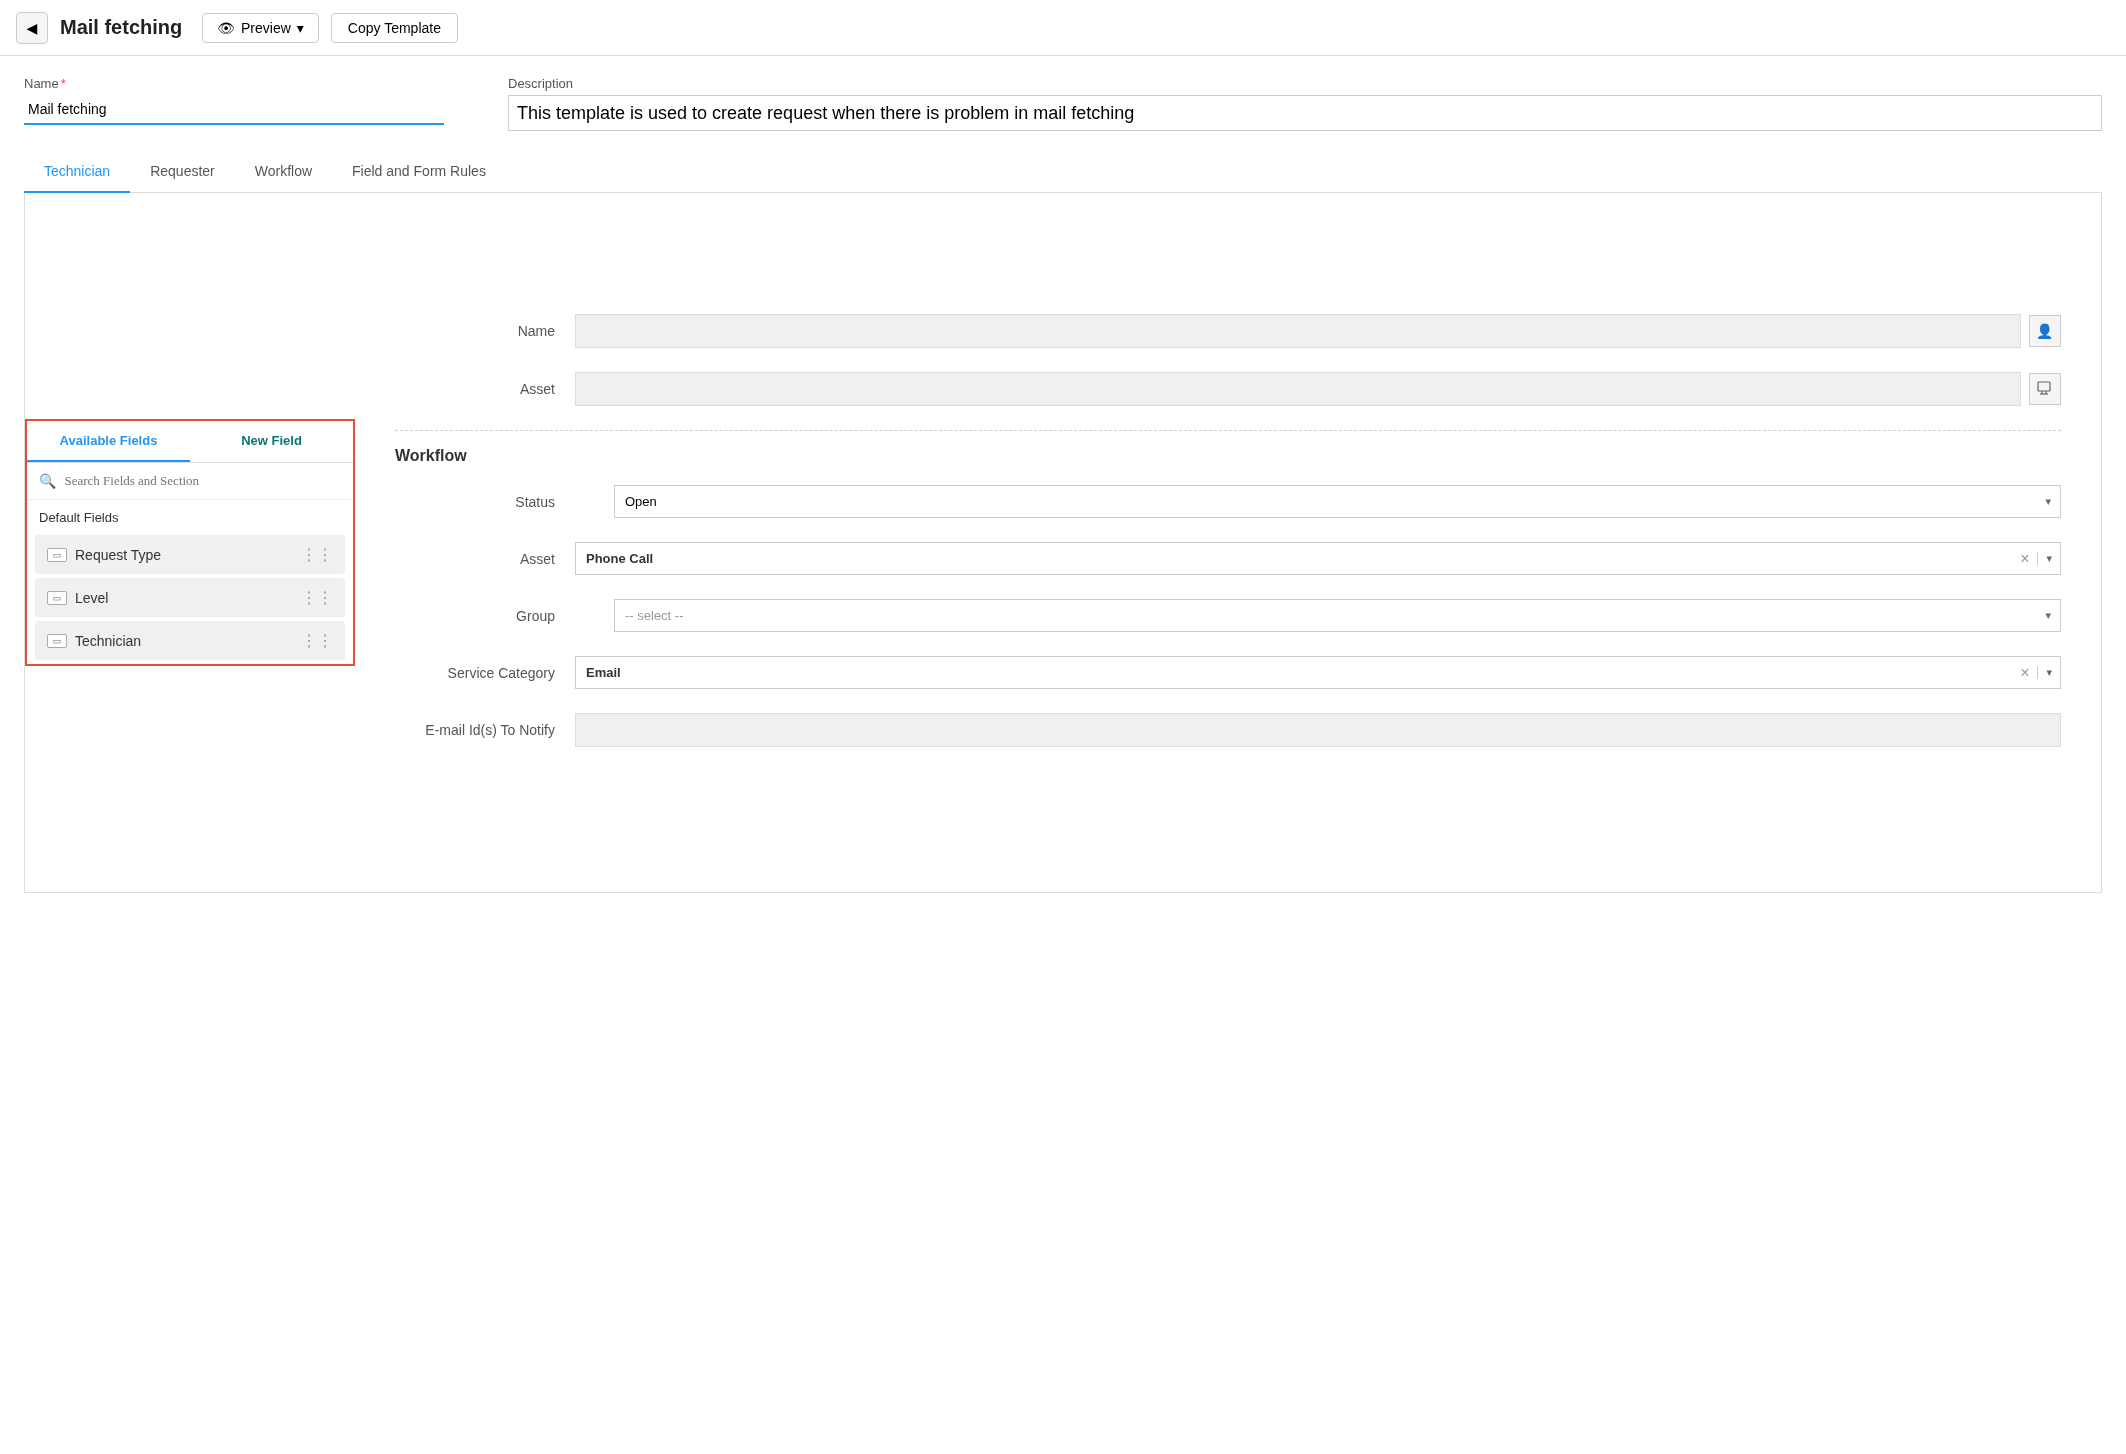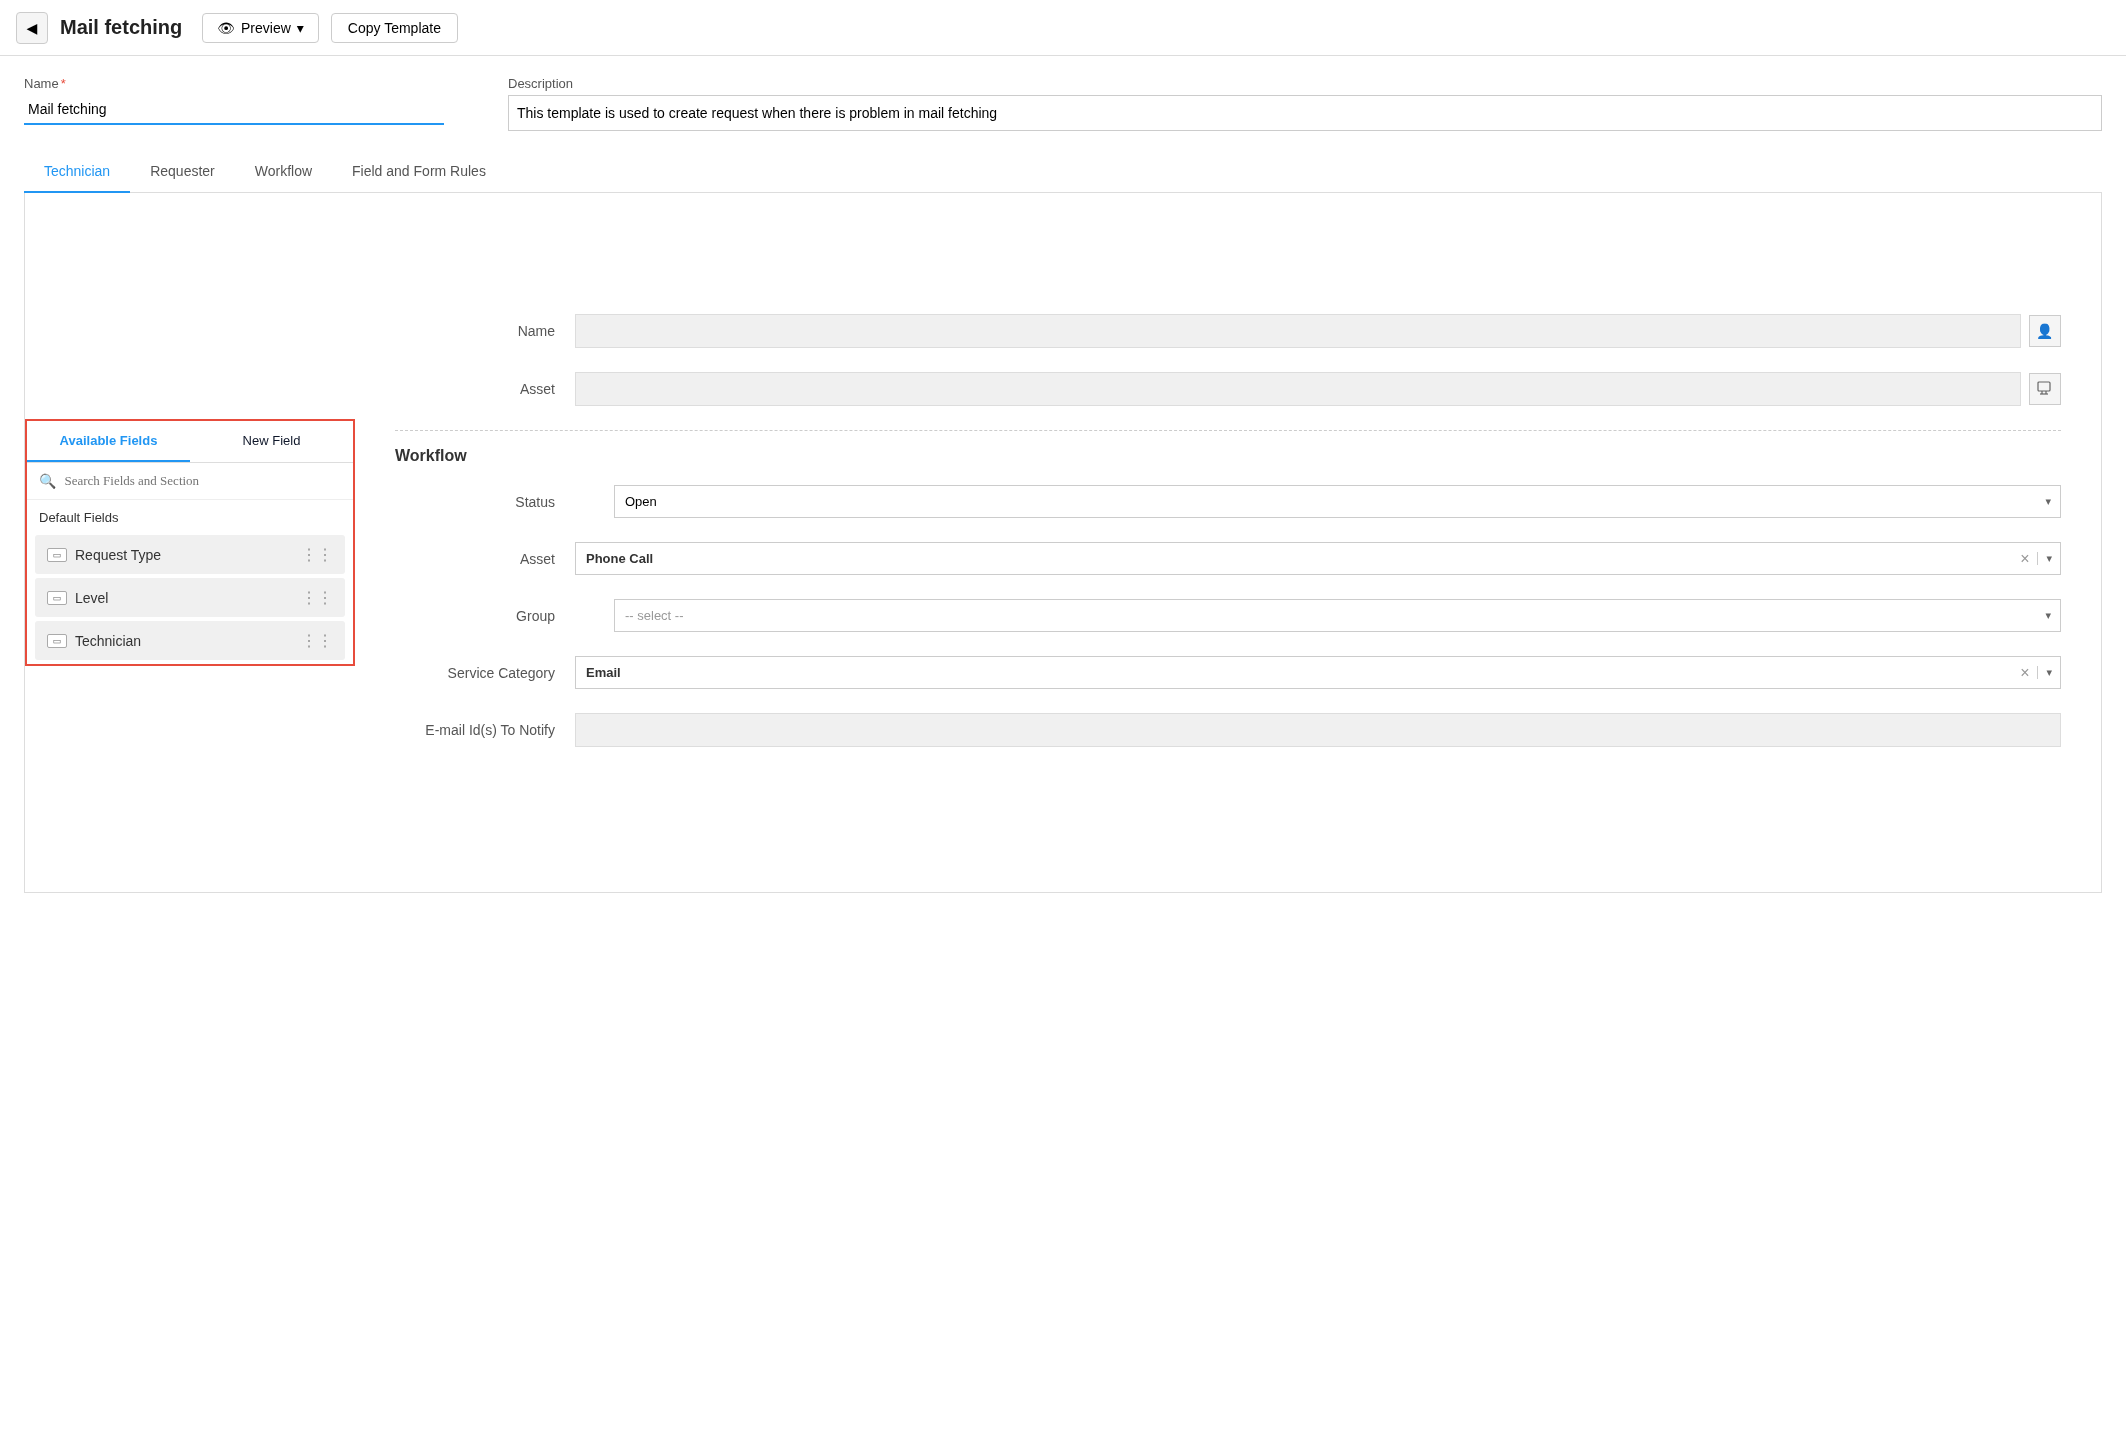--- a/index.html
+++ b/index.html
@@ -78,21 +78,21 @@
       border-bottom: 2px solid #2196F3;
       padding: 6px 4px;
       font-size: 14px;
       outline: none;
       background: transparent;
       width: 100%;
     }
     .form-input-desc {
       border: 1px solid #ccc;
       padding: 6px 8px;
-      font-size: 14px;
+      font-size: 18px;
       outline: none;
       width: 100%;
       min-height: 36px;
     }
 
     
     .tabs {
       display: flex;
       border-bottom: 1px solid #ddd;
       margin-bottom: 0;
@@ -133,21 +133,22 @@
     .sidebar-tabs {
       display: flex;
       border-bottom: 1px solid #ddd;
     }
     .sidebar-tab {
       flex: 1;
       padding: 12px 10px;
       text-align: center;
       cursor: pointer;
       font-size: 13px;
-      color: #0f172a;
+      color: #0f766e;
+      font-weight: bold;
     }
     .sidebar-tab.active {
       color: #2196F3;
       border-bottom: 2px solid #2196F3;
       font-weight: 600;
     }
     .search-box {
       display: flex;
       align-items: center;
       gap: 8px;

